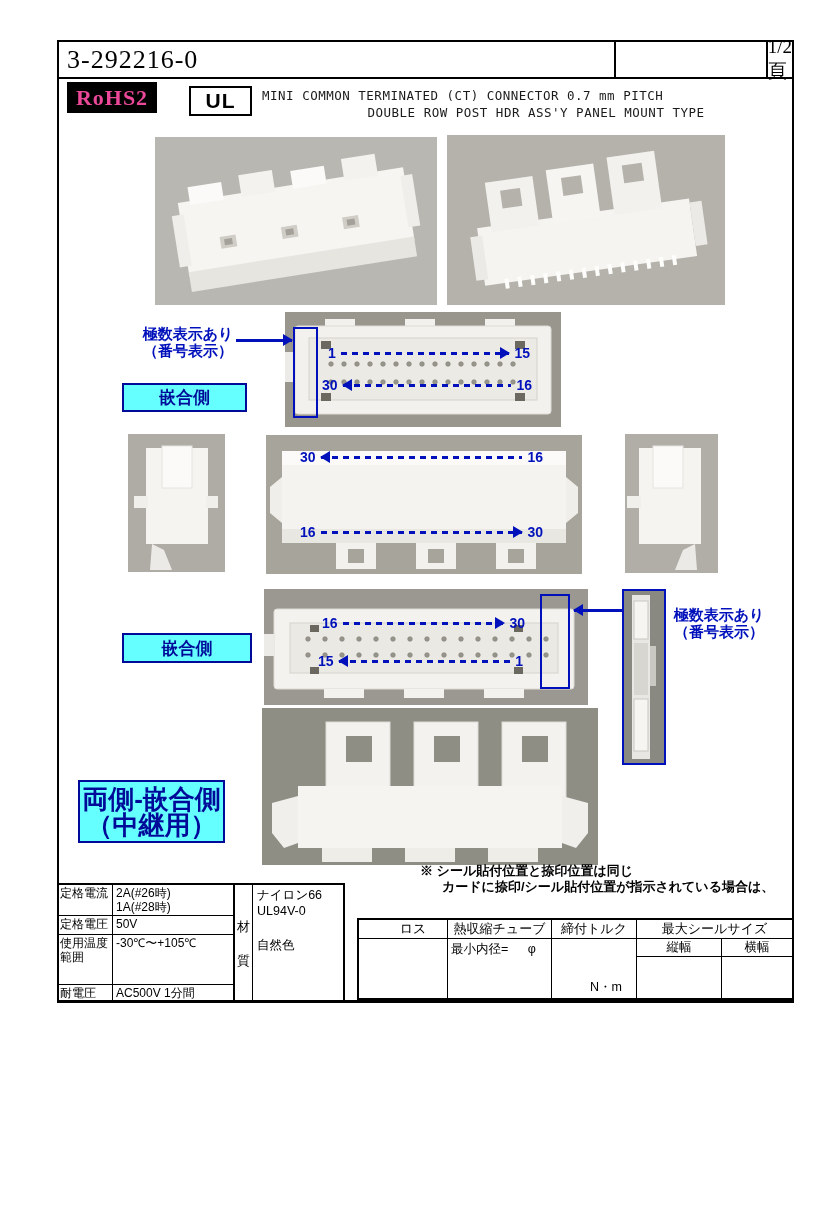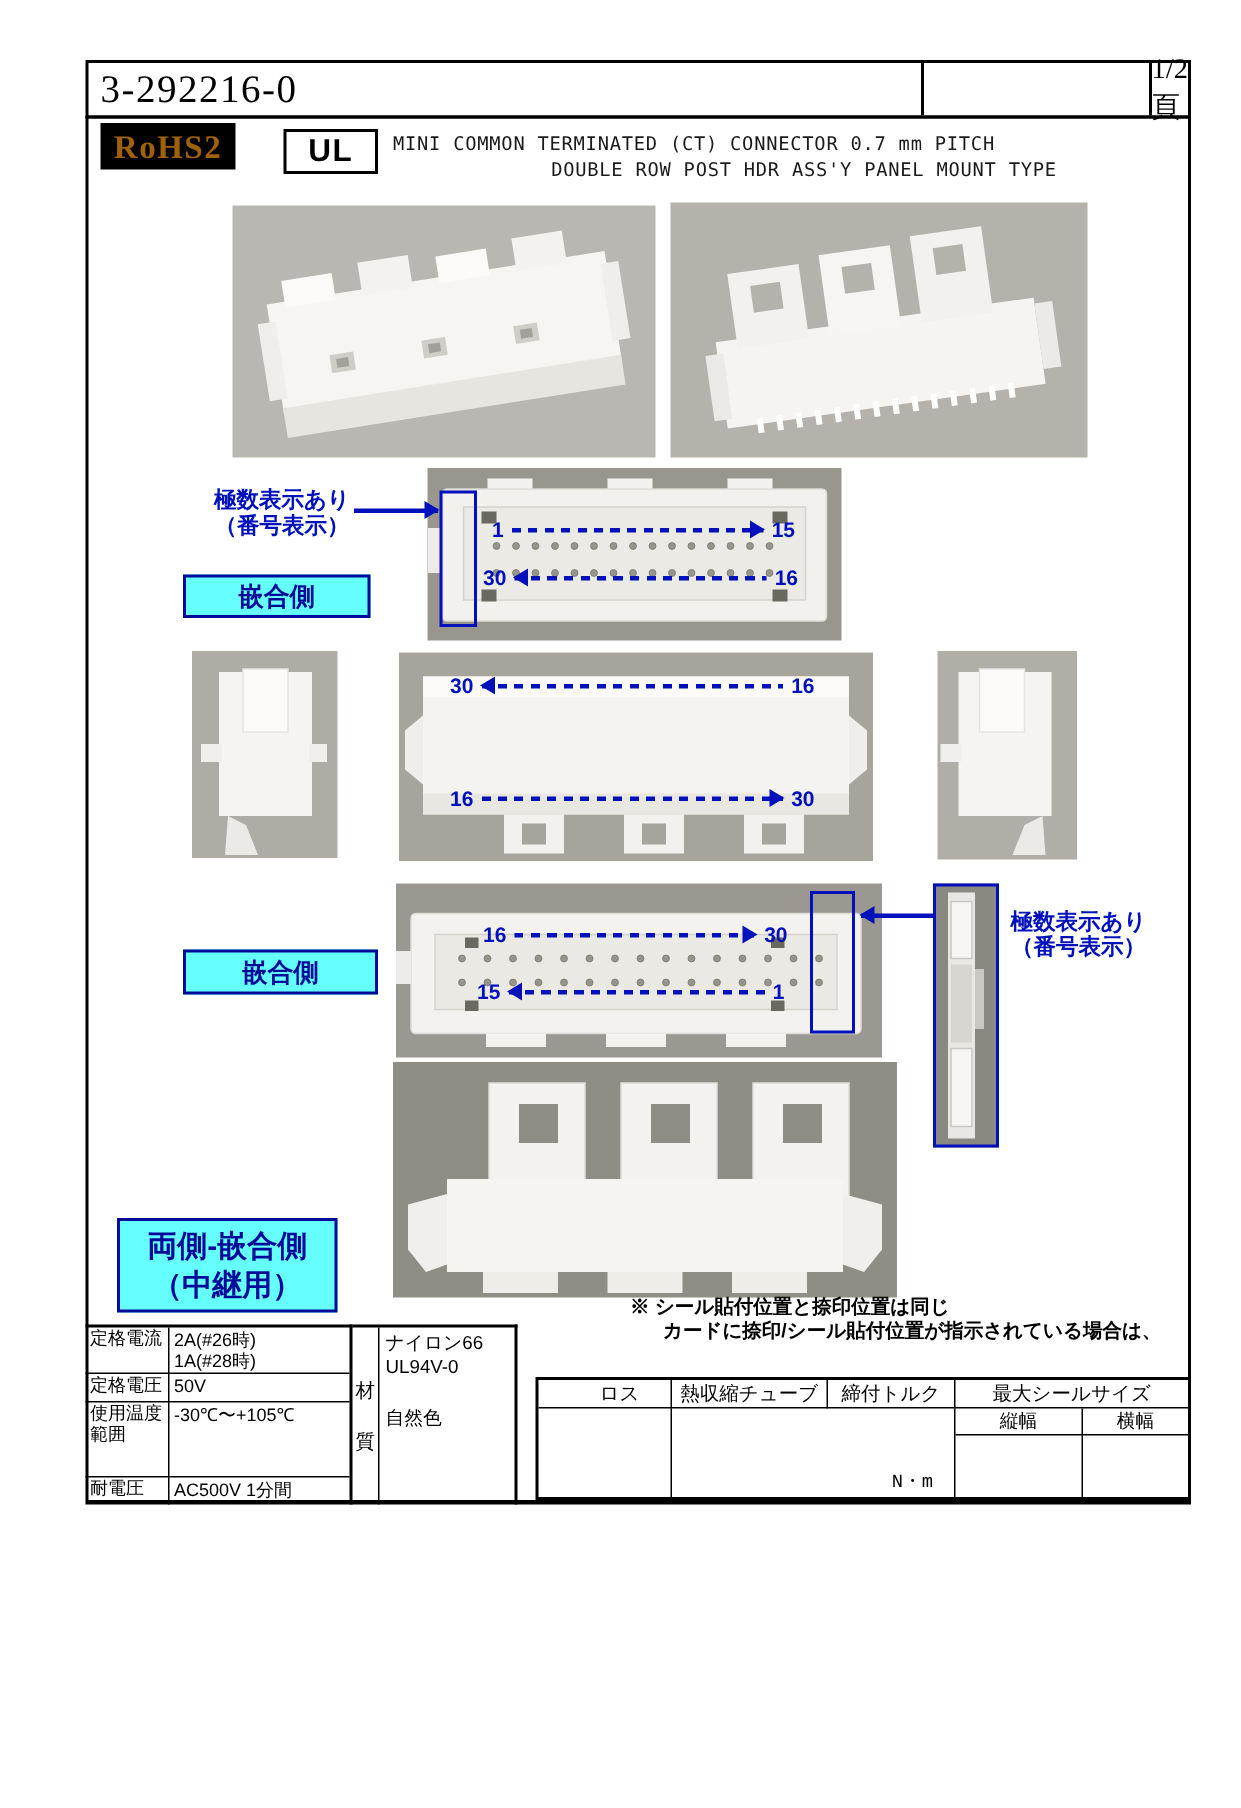--- a/index.html
+++ b/index.html
@@ -10,21 +10,21 @@
   
   #header-box{left:57px;top:40px;width:737px;height:39px;border:2px solid #000;display:flex;gap:31px;}
   #header-box .hc1{width:536px;display:flex;align-items:center;padding-left:8px;
       font-family:"Liberation Serif","DejaVu Serif",serif;font-size:26px;letter-spacing:1px;}
   #header-box .hc2{width:123px;border-left:2px solid #000;}
   #header-box .hc3{flex:1;border-left:2px solid #000;display:flex;align-items:center;justify-content:center;
       font-family:"Liberation Serif","DejaVu Serif",serif;font-size:19px;}
   #main-box{left:57px;top:77px;width:737px;height:926px;border:2px solid #000;border-bottom-width:3px;}
 
   
-  #rohs-badge{left:67px;top:82px;width:90px;height:31px;background:#000;color:#a16207;
+  #rohs-badge{left:67px;top:82px;width:90px;height:31px;background:#000;color:#ec4899;
       display:flex;align-items:center;justify-content:center;
       font-family:"Liberation Serif","DejaVu Serif",serif;font-size:22px;font-weight:bold;letter-spacing:1px;}
   #ul-badge{left:189px;top:86px;width:63px;height:30px;border:2px solid #000;
       display:flex;align-items:center;justify-content:center;font-size:21px;font-weight:bold;letter-spacing:1px;}
   #title{left:262px;top:87px;width:548px;font-family:"DejaVu Sans Mono",monospace;
       font-size:12.5px;line-height:17px;letter-spacing:0.5px;color:#1a1a1a;}
   #title .t2{text-align:center;}
 
   
   .photo{position:absolute;overflow:hidden;}
@@ -56,32 +56,32 @@
   .solid-line.ah-r::after{top:-5px;}
   .solid-line.ah-l::before{top:-5px;}
 
   .blue-note{position:absolute;color:#0011bb;font-weight:bold;font-size:15px;line-height:17px;text-align:center;}
 
   .cyan-box{position:absolute;background:#66ffff;border:2px solid #000a99;color:#000a99;
       font-weight:bold;display:flex;flex-direction:column;align-items:center;justify-content:center;
       text-align:center;box-sizing:border-box;}
   #mate1{left:122px;top:383px;width:125px;height:29px;font-size:17px;}
   #mate2{left:122px;top:633px;width:130px;height:30px;font-size:17px;}
-  #both-box{left:78px;top:812px;width:147px;height:63px;font-size:20px;line-height:26px;}
+  #both-box{left:78px;top:780px;width:147px;height:63px;font-size:26px;line-height:26px;}
 
   
   #note{left:420px;top:863px;width:385px;font-size:13px;font-weight:bold;line-height:15.5px;color:#000;}
   #note .ind{margin-left:22px;}
 
   
   #spec-table{left:57px;top:883px;width:178px;height:120px;border-top:2px solid #000;border-right:2px solid #000;
       display:grid;grid-template-columns:56px 1fr;grid-template-rows:31px 19px 50px 1fr;font-size:12px;}
   .sp{padding:1px 3px;line-height:14px;overflow:hidden;}
   .bb{border-bottom:1px solid #000;}
-  .br{border-right:1px solid #000;font-family:Liberation Mono, monospace;}
+  .br{border-right:1px solid #000;}
 
   #material-box{left:235px;top:883px;width:110px;height:120px;border-top:2px solid #000;border-right:2px solid #000;display:flex;}
   #material-box .mlab{width:17px;border-right:1px solid #000;display:flex;flex-direction:column;
       align-items:center;justify-content:center;gap:16px;font-size:13px;}
   #material-box .mval{flex:1;padding:2px 4px;font-size:12.5px;line-height:16px;}
   #material-box .mval .v3{margin-top:18px;}
 
   #right-table{left:357px;top:918px;width:437px;height:82px;border:2px solid #000;
       display:grid;grid-template-columns:89px 104px 85px 1fr;grid-template-rows:19px 18px 1fr;font-size:13px;}
   .rt-h{display:flex;align-items:center;justify-content:center;border-bottom:1px solid #000;}
@@ -422,20 +422,24 @@
   </div>
 
   <div class="abs" id="right-table">
     <div class="rt-h br" style="grid-column:1;grid-row:1;padding-left:20px;">ロス</div>
     <div class="rt-h br" style="grid-column:2;grid-row:1;">熱収縮チューブ</div>
     <div class="rt-h br" style="grid-column:3;grid-row:1;">締付トルク</div>
     <div class="rt-h" style="grid-column:4;grid-row:1;">最大シールサイズ</div>
 
     <div class="rt-body br" style="grid-column:1;grid-row:2/4;"></div>
 
+    <div class="rt-body br" id="heat-body" style="grid-column:2;grid-row:2/4;">
+      <span>最小内径=</span>
+      <span class="phi">φ</span>
+    </div>
 
     <div class="rt-body br" id="torque-body" style="grid-column:3;grid-row:2/4;">
       <span>N・m</span>
     </div>
 
     <div id="maxseal-sub" style="grid-column:4;grid-row:2;text-align:right;">
       <div class="cell br">縦幅</div>
       <div class="cell">横幅</div>
     </div>
     <div id="maxseal-body" style="grid-column:4;grid-row:3;">

